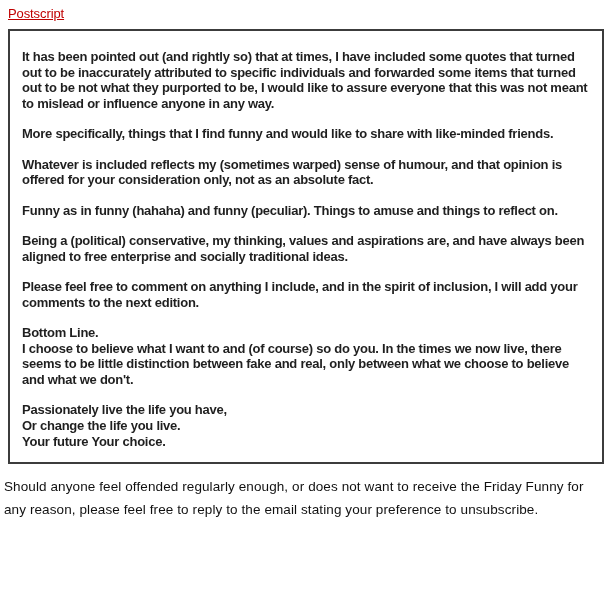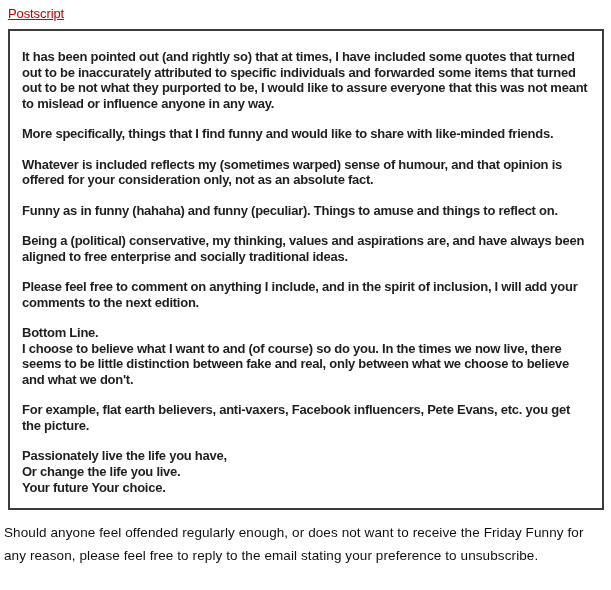--- a/index.html
+++ b/index.html
@@ -70,21 +70,20 @@
 
   <div class="ps-box">
     <p>It has been pointed out (and rightly so) that at times, I have included some quotes that turned out to be inaccurately attributed to specific individuals and forwarded some items that turned out to be not what they purported to be, I would like to assure everyone that this was not meant to mislead or influence anyone in any way.</p>
     <p>More specifically, things that I find funny and would like to share with like-minded friends.</p>
     <p>Whatever is included reflects my (sometimes warped) sense of humour, and that opinion is offered for your consideration only, not as an absolute fact.</p>
     <p>Funny as in funny (hahaha) and funny (peculiar). Things to amuse and things to reflect on.</p>
     <p>Being a (political) conservative, my thinking, values and aspirations are, and have always been aligned to free enterprise and socially traditional ideas.</p>
     <p>Please feel free to comment on anything I include, and in the spirit of inclusion, I will add your comments to the next edition.</p>
     <p>Bottom Line.
 I choose to believe what I want to and (of course) so do you.  In the times we now live, there seems to be little distinction between fake and real, only between what we choose to believe and what we don't.</p>
-    <p>For example, flat earth believers, anti-vaxers, Facebook influencers, Pete Evans, etc. you get the picture.</p>
     <div class="ps-quote">Passionately live the life you have,
 Or change the life you live.
 Your future Your choice.</div>
   </div>
 
   <p class="footer-note">Should anyone feel offended regularly enough, or does not want to receive the Friday Funny for any reason, please feel free to reply to the email stating your preference to unsubscribe.</p>
 
 </div>
 
 </body></html>

